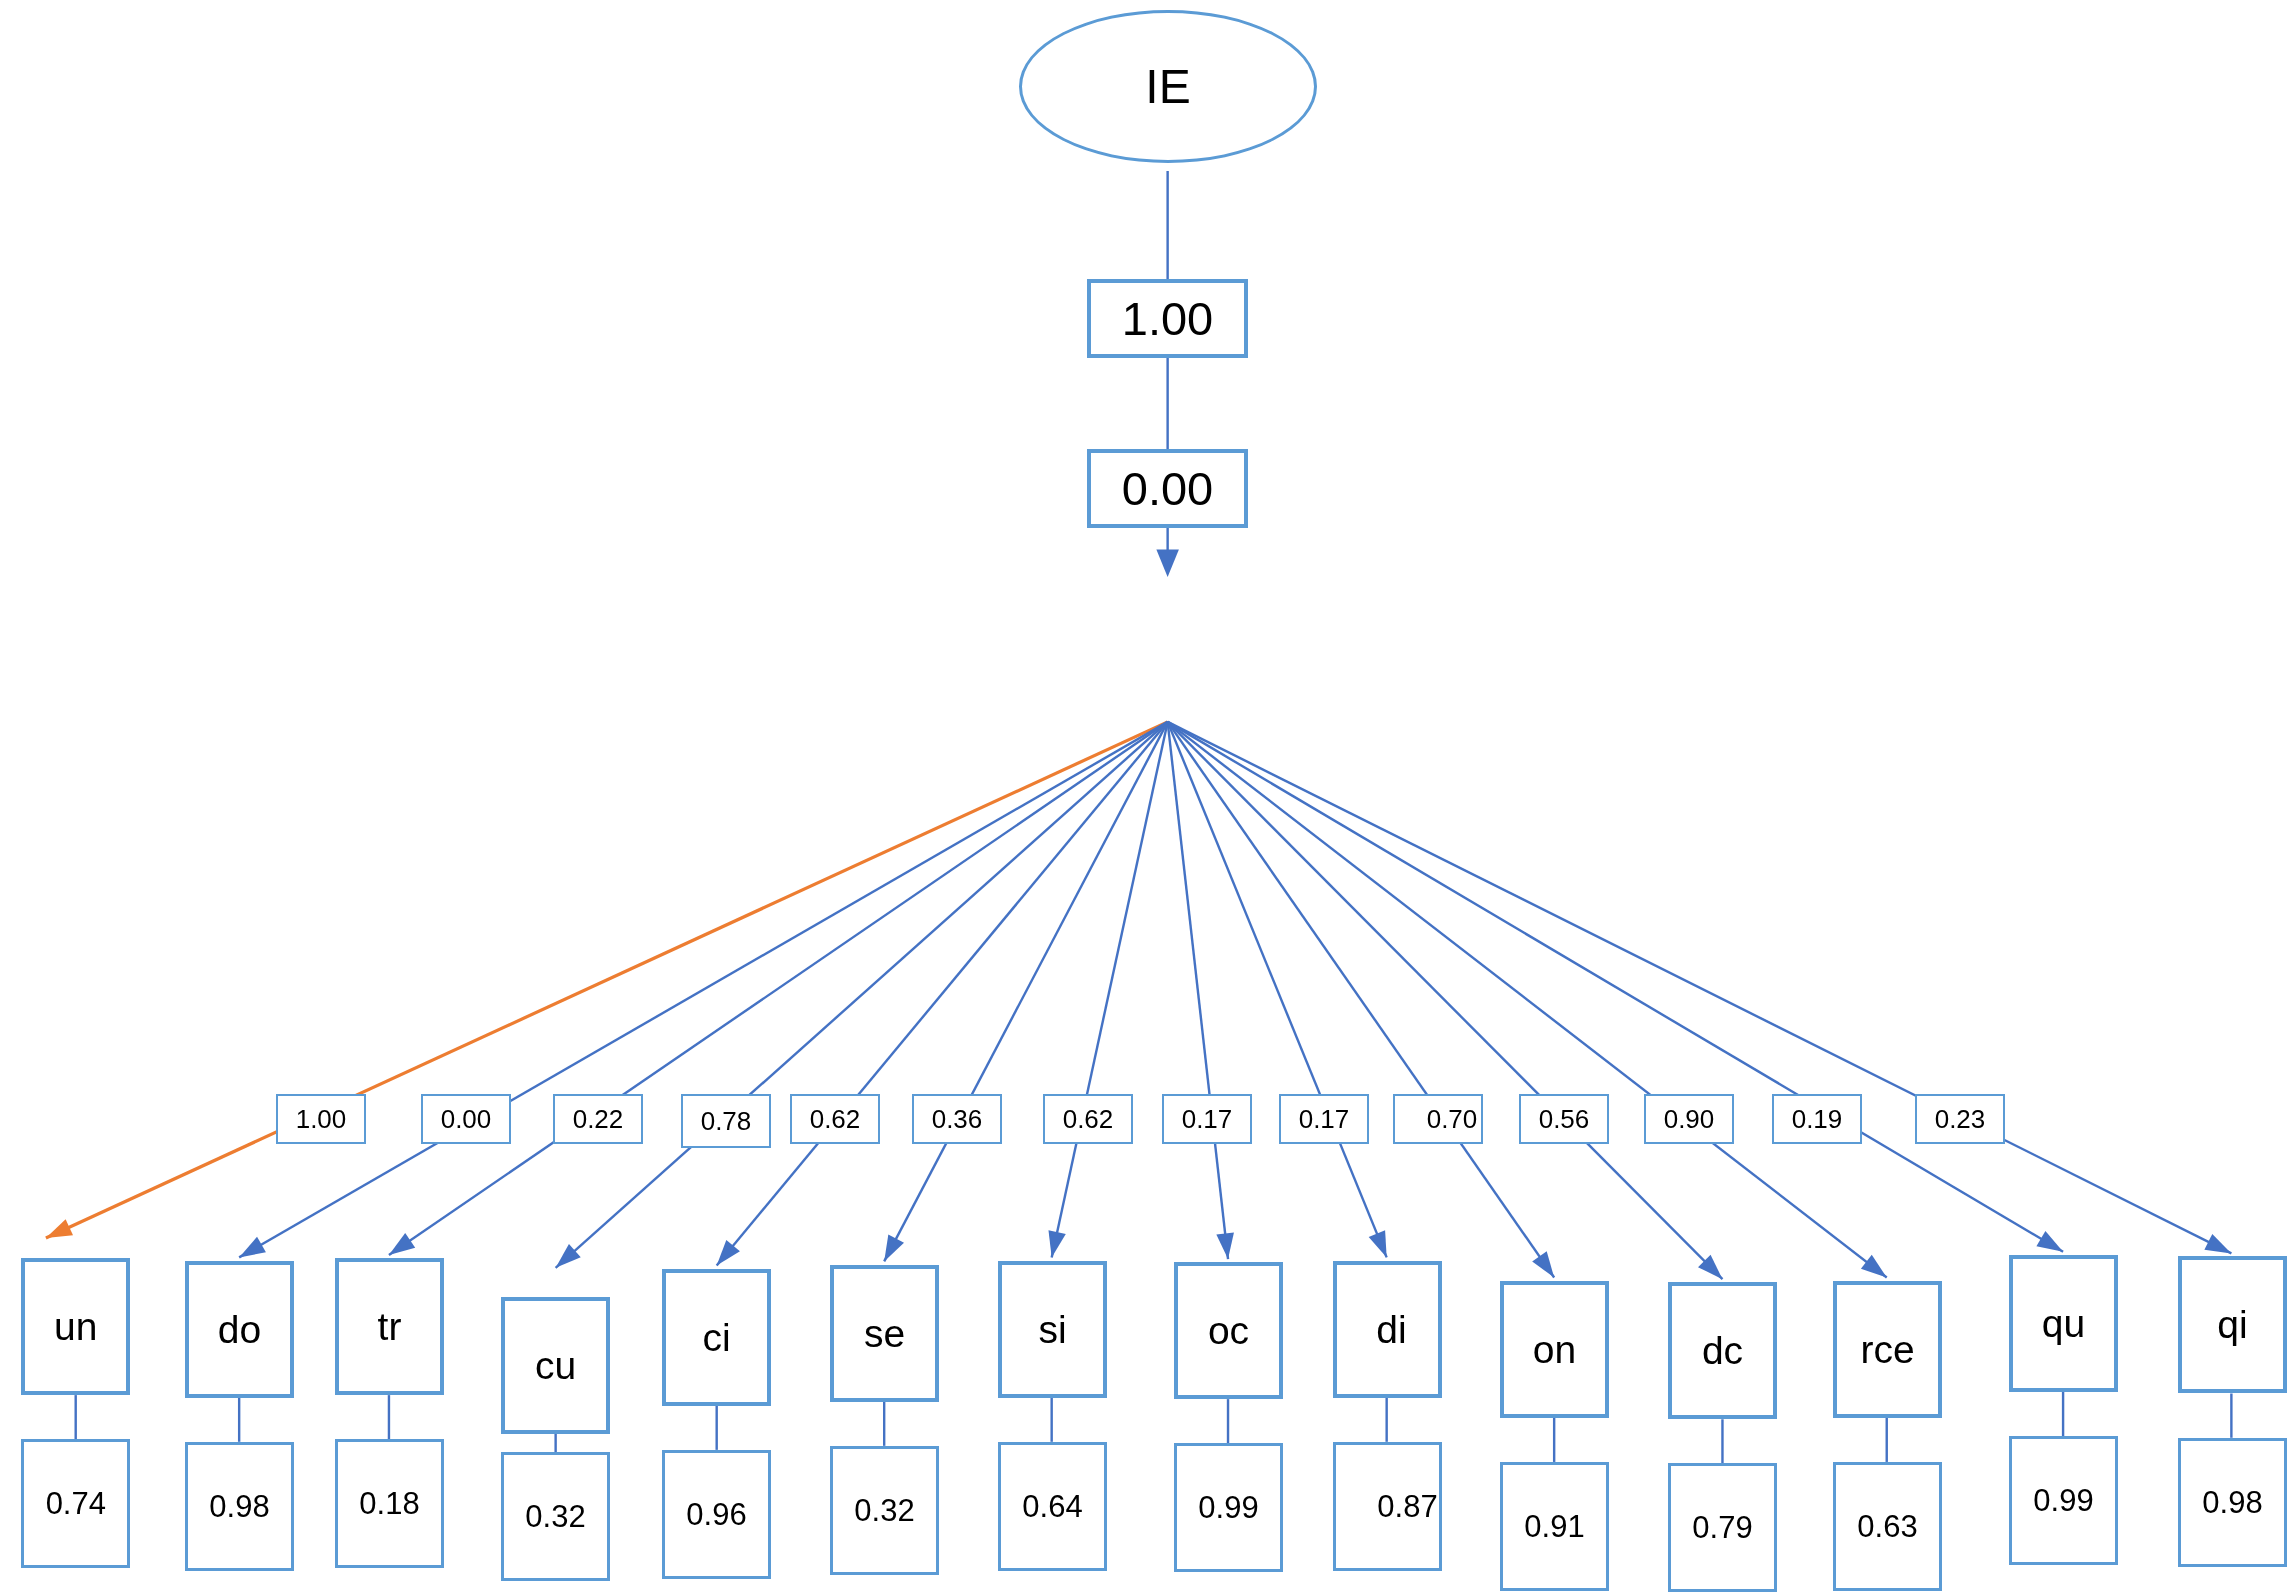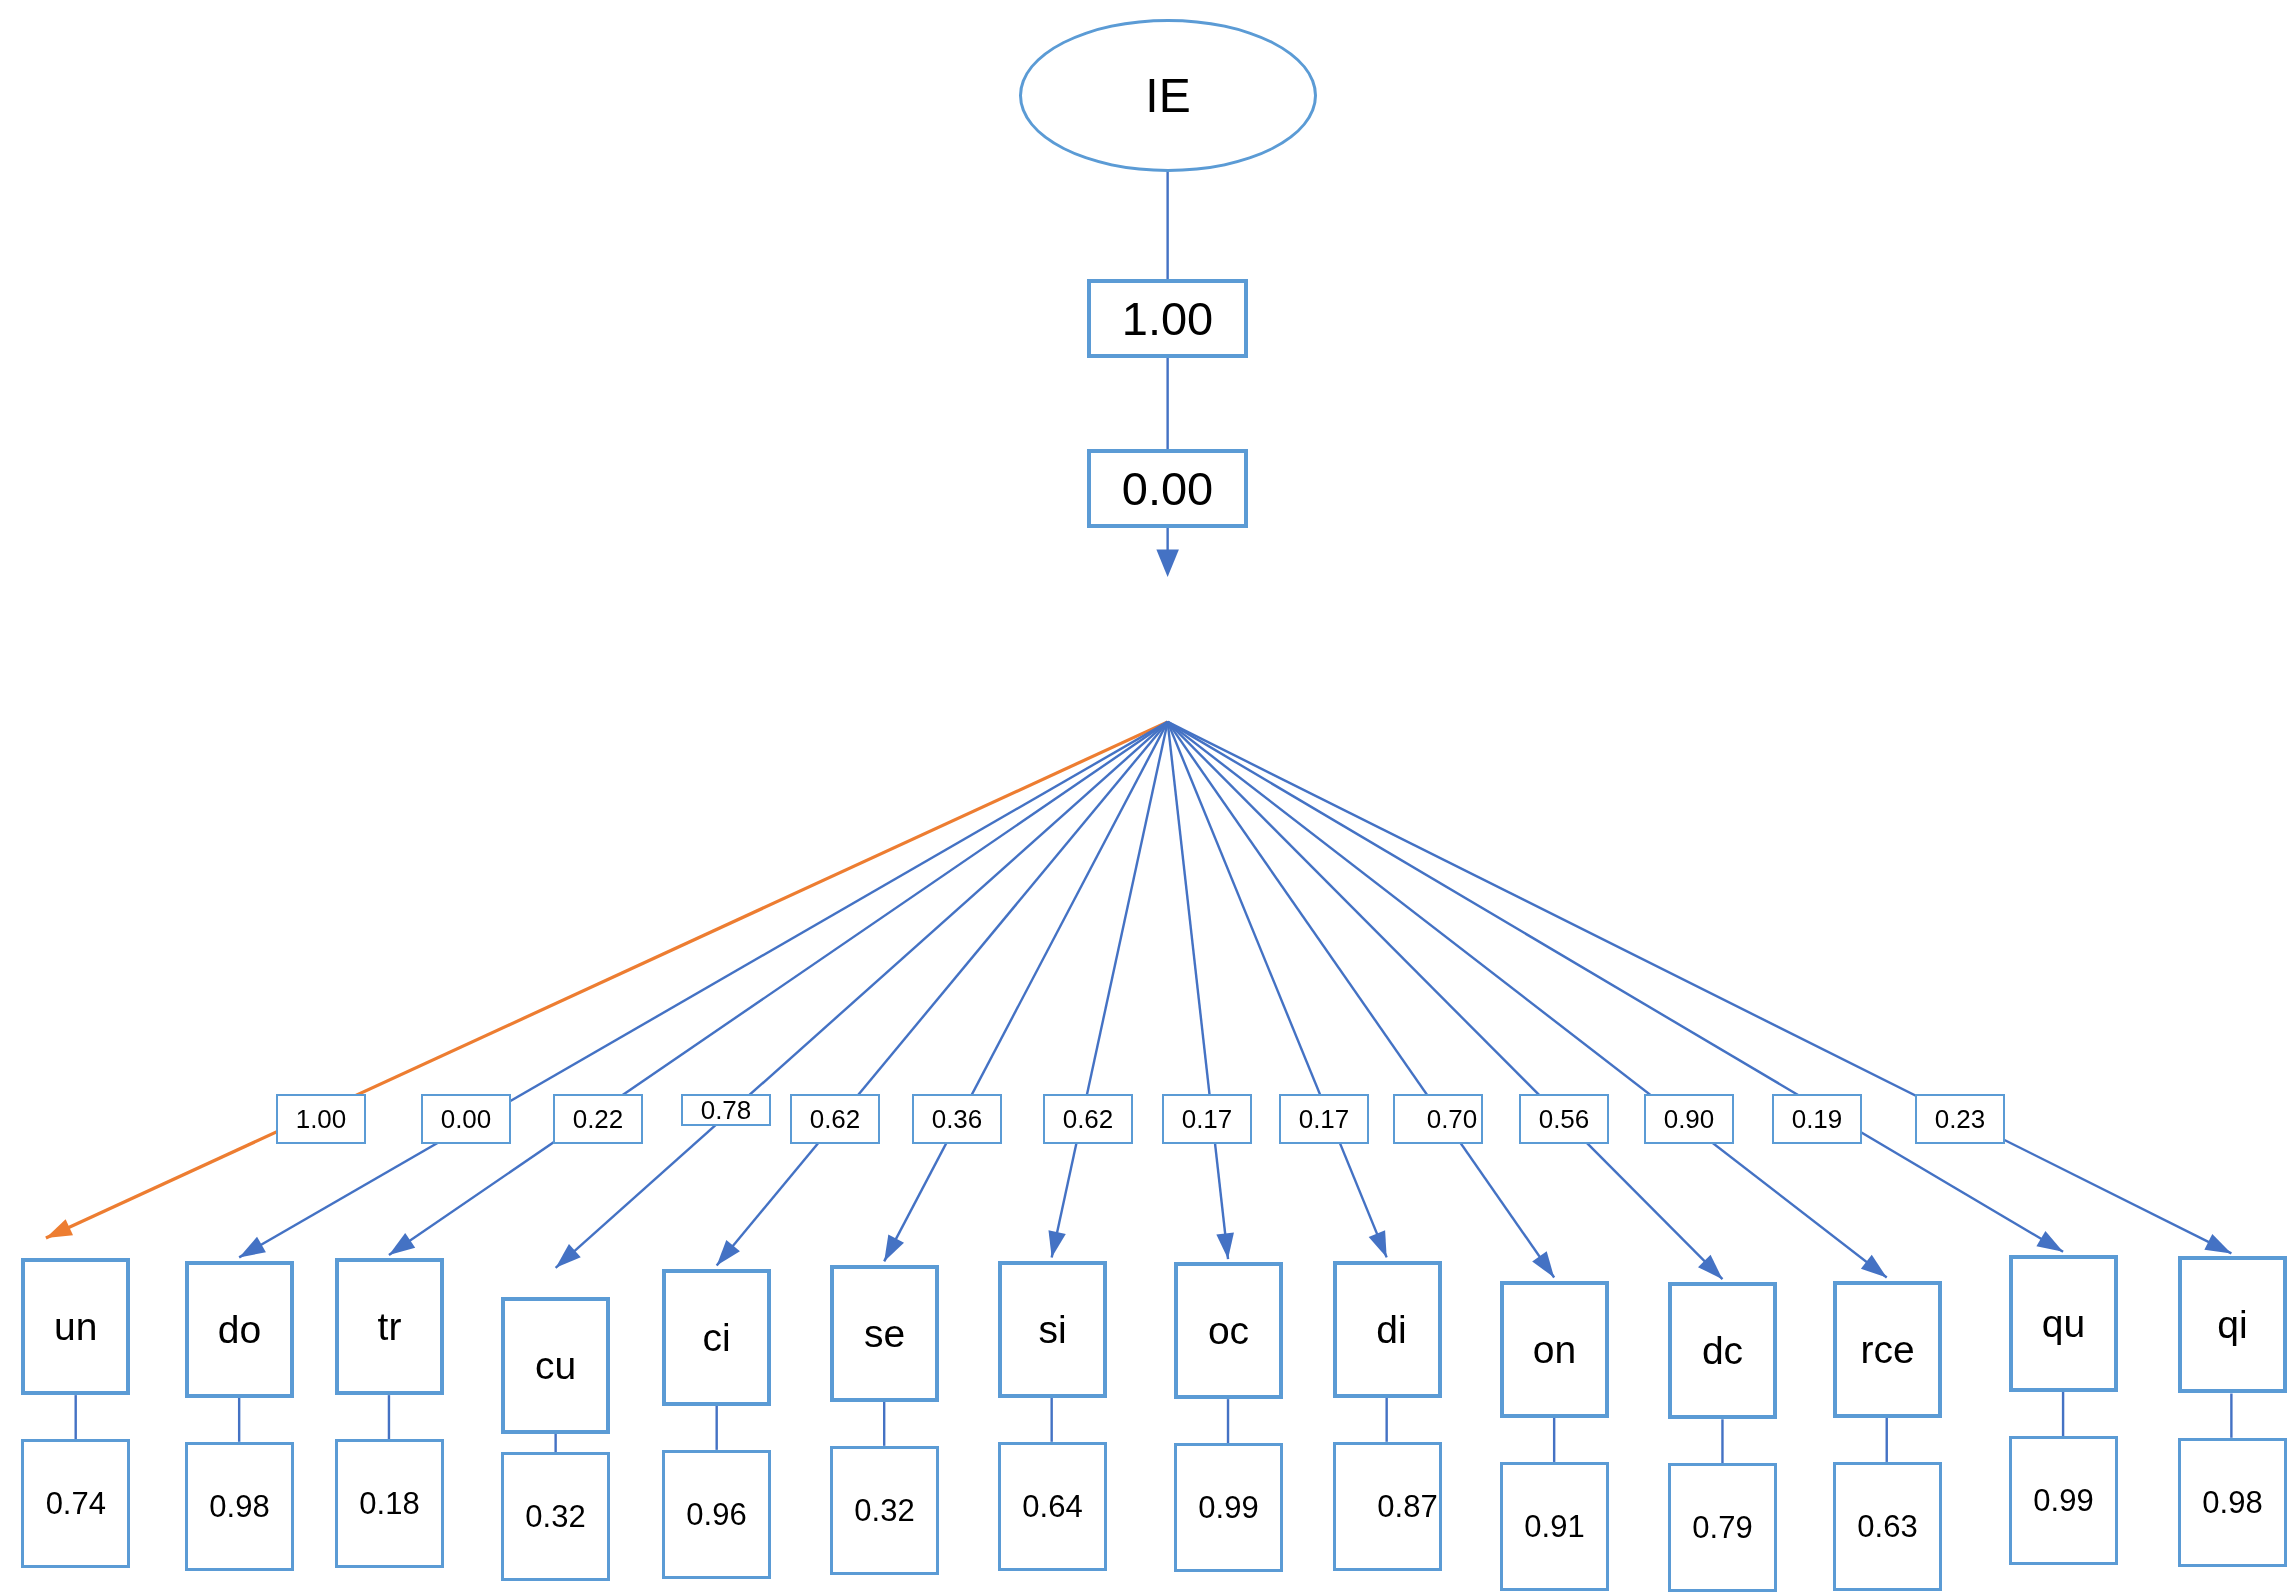--- a/index.html
+++ b/index.html
@@ -80,40 +80,40 @@
         <line x1="2343" y1="1760" x2="2343" y2="1815" stroke="#4472C4" stroke-width="3"></line>
         <line x1="1450" y1="896" x2="2562" y2="1554" stroke="#4472C4" stroke-width="3"></line>
         <polygon points="2562,1554 2528.8584592492434,1547.1707777407717 2540.0619748231993,1528.237176953174" fill="#4472C4"></polygon>
         <line x1="2562" y1="1728" x2="2562" y2="1783" stroke="#4472C4" stroke-width="3"></line>
         <line x1="1450" y1="896" x2="2771" y2="1556" stroke="#4472C4" stroke-width="3"></line>
         <polygon points="2771,1556 2737.45762750381,1551.5380220387344 2747.2903669176167,1531.8576451211" fill="#4472C4"></polygon>
         <line x1="2771" y1="1730" x2="2771" y2="1785" stroke="#4472C4" stroke-width="3"></line>
       </g>
   </svg>
 
-  <div class="ellipse" style="left:1019px;top:19px;width:298px;height:153px;">
+  <div class="ellipse" style="left:1019px;top:10px;width:298px;height:153px;">
     <span class="lbl">IE</span>
   </div>
 
   <div class="bigbox" style="left:1087px;top:279px;width:161px;height:79px;">1.00</div>
 
   <div class="bigbox" style="left:1087px;top:449px;width:161px;height:79px;">0.00</div>
 
 
   <div id="gen-boxes">
       <div class="loadbox" style="left: 276px; top: 1094px; width: 90px; height: 50px;">1.00</div>
       <div class="indbox" style="left: 21.3px; top: 1258px; width: 109px; height: 137px;">un</div>
       <div class="valbox" style="left: 21.3px; top: 1439px; width: 109px; height: 129px;">0.74</div>
       <div class="loadbox" style="left: 421px; top: 1094px; width: 90px; height: 50px;">0.00</div>
       <div class="indbox" style="left: 185px; top: 1261px; width: 109px; height: 137px;">do</div>
       <div class="valbox" style="left: 185px; top: 1442px; width: 109px; height: 129px;">0.98</div>
       <div class="loadbox" style="left: 553px; top: 1094px; width: 90px; height: 50px;">0.22</div>
       <div class="indbox" style="left: 335px; top: 1258px; width: 109px; height: 137px;">tr</div>
       <div class="valbox" style="left: 335px; top: 1439px; width: 109px; height: 129px;">0.18</div>
-      <div class="loadbox" style="left: 681px; top: 1094px; width: 90px; height: 32px;">0.78</div>
+      <div class="loadbox" style="left: 681px; top: 1094px; width: 90px; height: 54px;">0.78</div>
       <div class="indbox" style="left: 501px; top: 1297px; width: 109px; height: 137px;">cu</div>
       <div class="valbox" style="left: 501px; top: 1452px; width: 109px; height: 129px;">0.32</div>
       <div class="loadbox" style="left: 790px; top: 1094px; width: 90px; height: 50px;">0.62</div>
       <div class="indbox" style="left: 662px; top: 1269px; width: 109px; height: 137px;">ci</div>
       <div class="valbox" style="left: 662px; top: 1450px; width: 109px; height: 129px;">0.96</div>
       <div class="loadbox" style="left: 912px; top: 1094px; width: 90px; height: 50px;">0.36</div>
       <div class="indbox" style="left: 830px; top: 1265px; width: 109px; height: 137px;">se</div>
       <div class="valbox" style="left: 830px; top: 1446px; width: 109px; height: 129px;">0.32</div>
       <div class="loadbox" style="left: 1043px; top: 1094px; width: 90px; height: 50px;">0.62</div>
       <div class="indbox" style="left: 998px; top: 1261px; width: 109px; height: 137px;">si</div>

